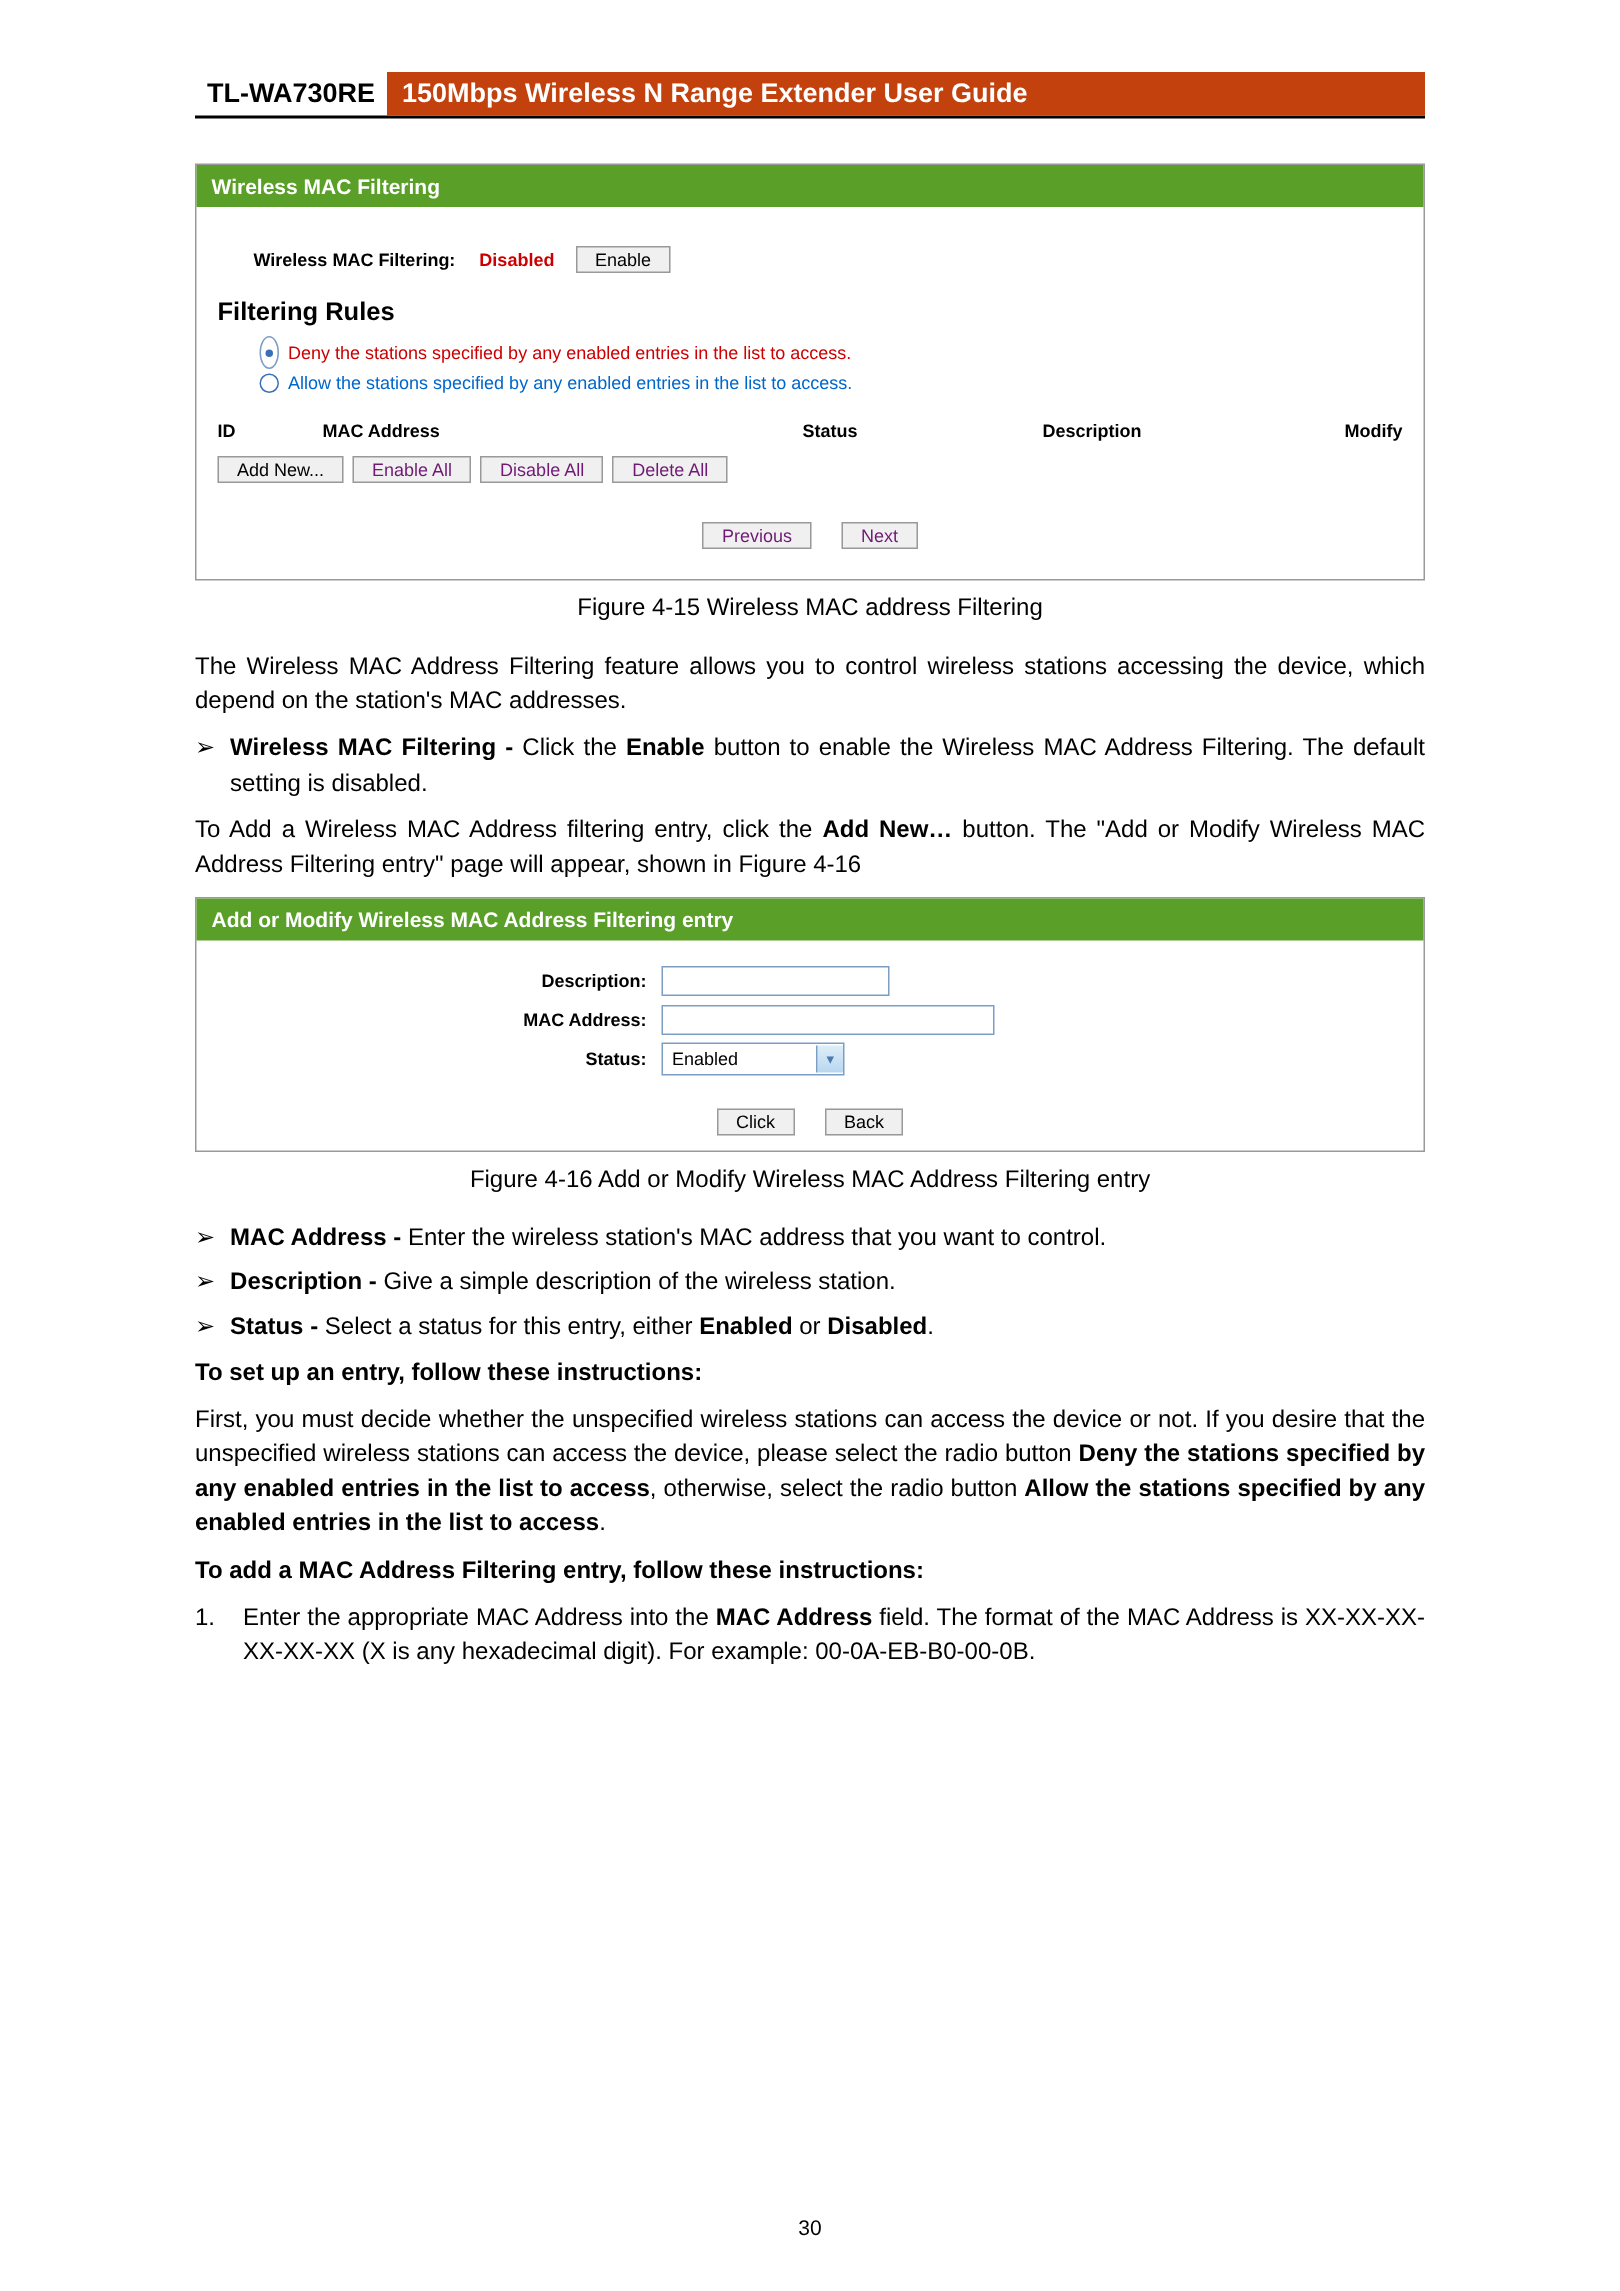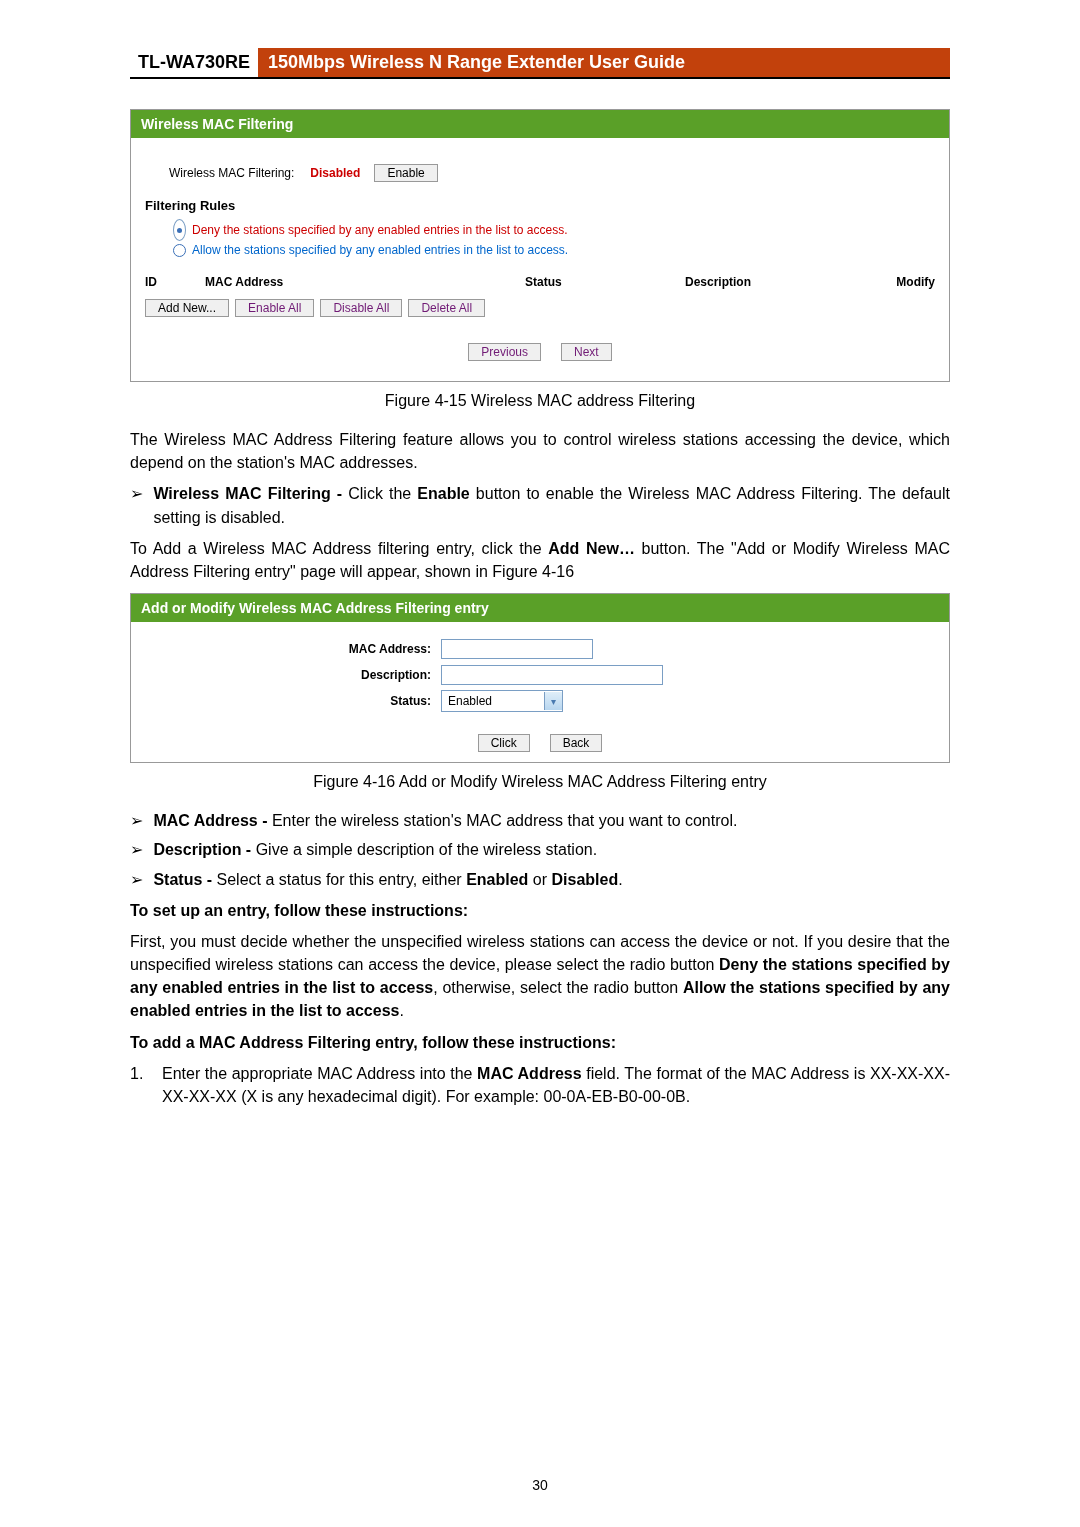--- a/index.html
+++ b/index.html
@@ -6,32 +6,32 @@
 .page{width:1080px;min-height:1527px;margin:0 auto;position:relative;box-sizing:border-box;padding:48px 130px 40px 130px}
 .hdr{display:flex;border-bottom:2px solid #000;margin-bottom:30px}
 .hdr-model{font-weight:bold;font-size:18px;padding:4px 8px;white-space:nowrap}
 .hdr-title{flex:1;background:#c2410c;color:#fff;font-weight:bold;font-size:18px;padding:4px 10px}
 
 
 .ss{border:1px solid #999;margin-bottom:6px;font-family:Tahoma,Arial,sans-serif;font-size:13px}
 .ss-green{background:#5aa028;color:#fff;font-weight:bold;padding:6px 10px;font-size:14px}
 .ss-body{padding:10px 14px}
 .row{display:flex;align-items:center;margin:16px 0 16px 24px}
-.row .lbl{font-weight:normal;font-size:12px;margin-right:16px}
+.row .lbl{font-weight:bold;font-size:12px;margin-right:16px}
 .disabled-red{color:#c00;font-weight:bold;font-size:12px;margin-right:14px}
 .btn{background:#f0f0f0;border:1px solid #999;padding:1px 12px;font-size:12px;cursor:pointer;font-family:inherit}
 .btn.dim{color:#701a75}
-.subhead{font-weight:bold;font-size:13px;margin:4px 0 6px 0}
+.subhead{font-weight:bold;font-size:17px;margin:4px 0 6px 0}
 .radio-line{display:flex;align-items:center;margin:2px 0 2px 28px;font-size:12px}
 .radio-dot{width:11px;height:11px;border:1px solid #3a6fb7;border-radius:50%;margin-right:6px;display:inline-flex;align-items:center;justify-content:center}
 .radio-dot.sel::after{content:'';width:5px;height:5px;background:#3a6fb7;border-radius:50%}
 .radio-deny{color:#c00}
 .radio-allow{color:#0066cc}
 .tbl{display:flex;font-weight:bold;font-size:12px;margin:18px 0 10px 0}
-.tbl .c1{width:60px}
+.tbl .c1{width:70px}
 .tbl .c2{width:320px}
 .tbl .c3{width:160px}
 .tbl .c4{flex:1}
 .tbl .c5{width:70px;text-align:right}
 .btn-row{display:flex;gap:6px;margin:8px 0 16px 0}
 .nav-row{display:flex;justify-content:center;gap:20px;padding:10px 0;border-top:0px solid #ddd}
 
 .caption{text-align:center;font-size:16px;margin:10px 0 18px 0}
 
 .prose{font-size:16px;line-height:1.45;text-align:justify;margin:8px 0}
@@ -123,22 +123,22 @@
   </ul>
 
   <p class="prose">
     <span>To Add a Wireless MAC Address filtering entry, click the </span><span class="bold">Add New…</span><span> button. The "Add or Modify Wireless MAC Address Filtering entry" page will appear, shown in Figure 4-16</span>
   </p>
 
   <div class="ss2">
     <div class="ss-green">Add or Modify Wireless MAC Address Filtering entry</div>
     <div class="form-tbl">
       <div class="form-lbls">
+        <div>Description:</div>
         <div>MAC Address:</div>
-        <div>Description:</div>
         <div>Status:</div>
       </div>
       <div class="form-inps">
         <div>
             <span class="inp"></span>
           </div>
         <div>
             <span class="inp wide"></span>
           </div>
         <div>

